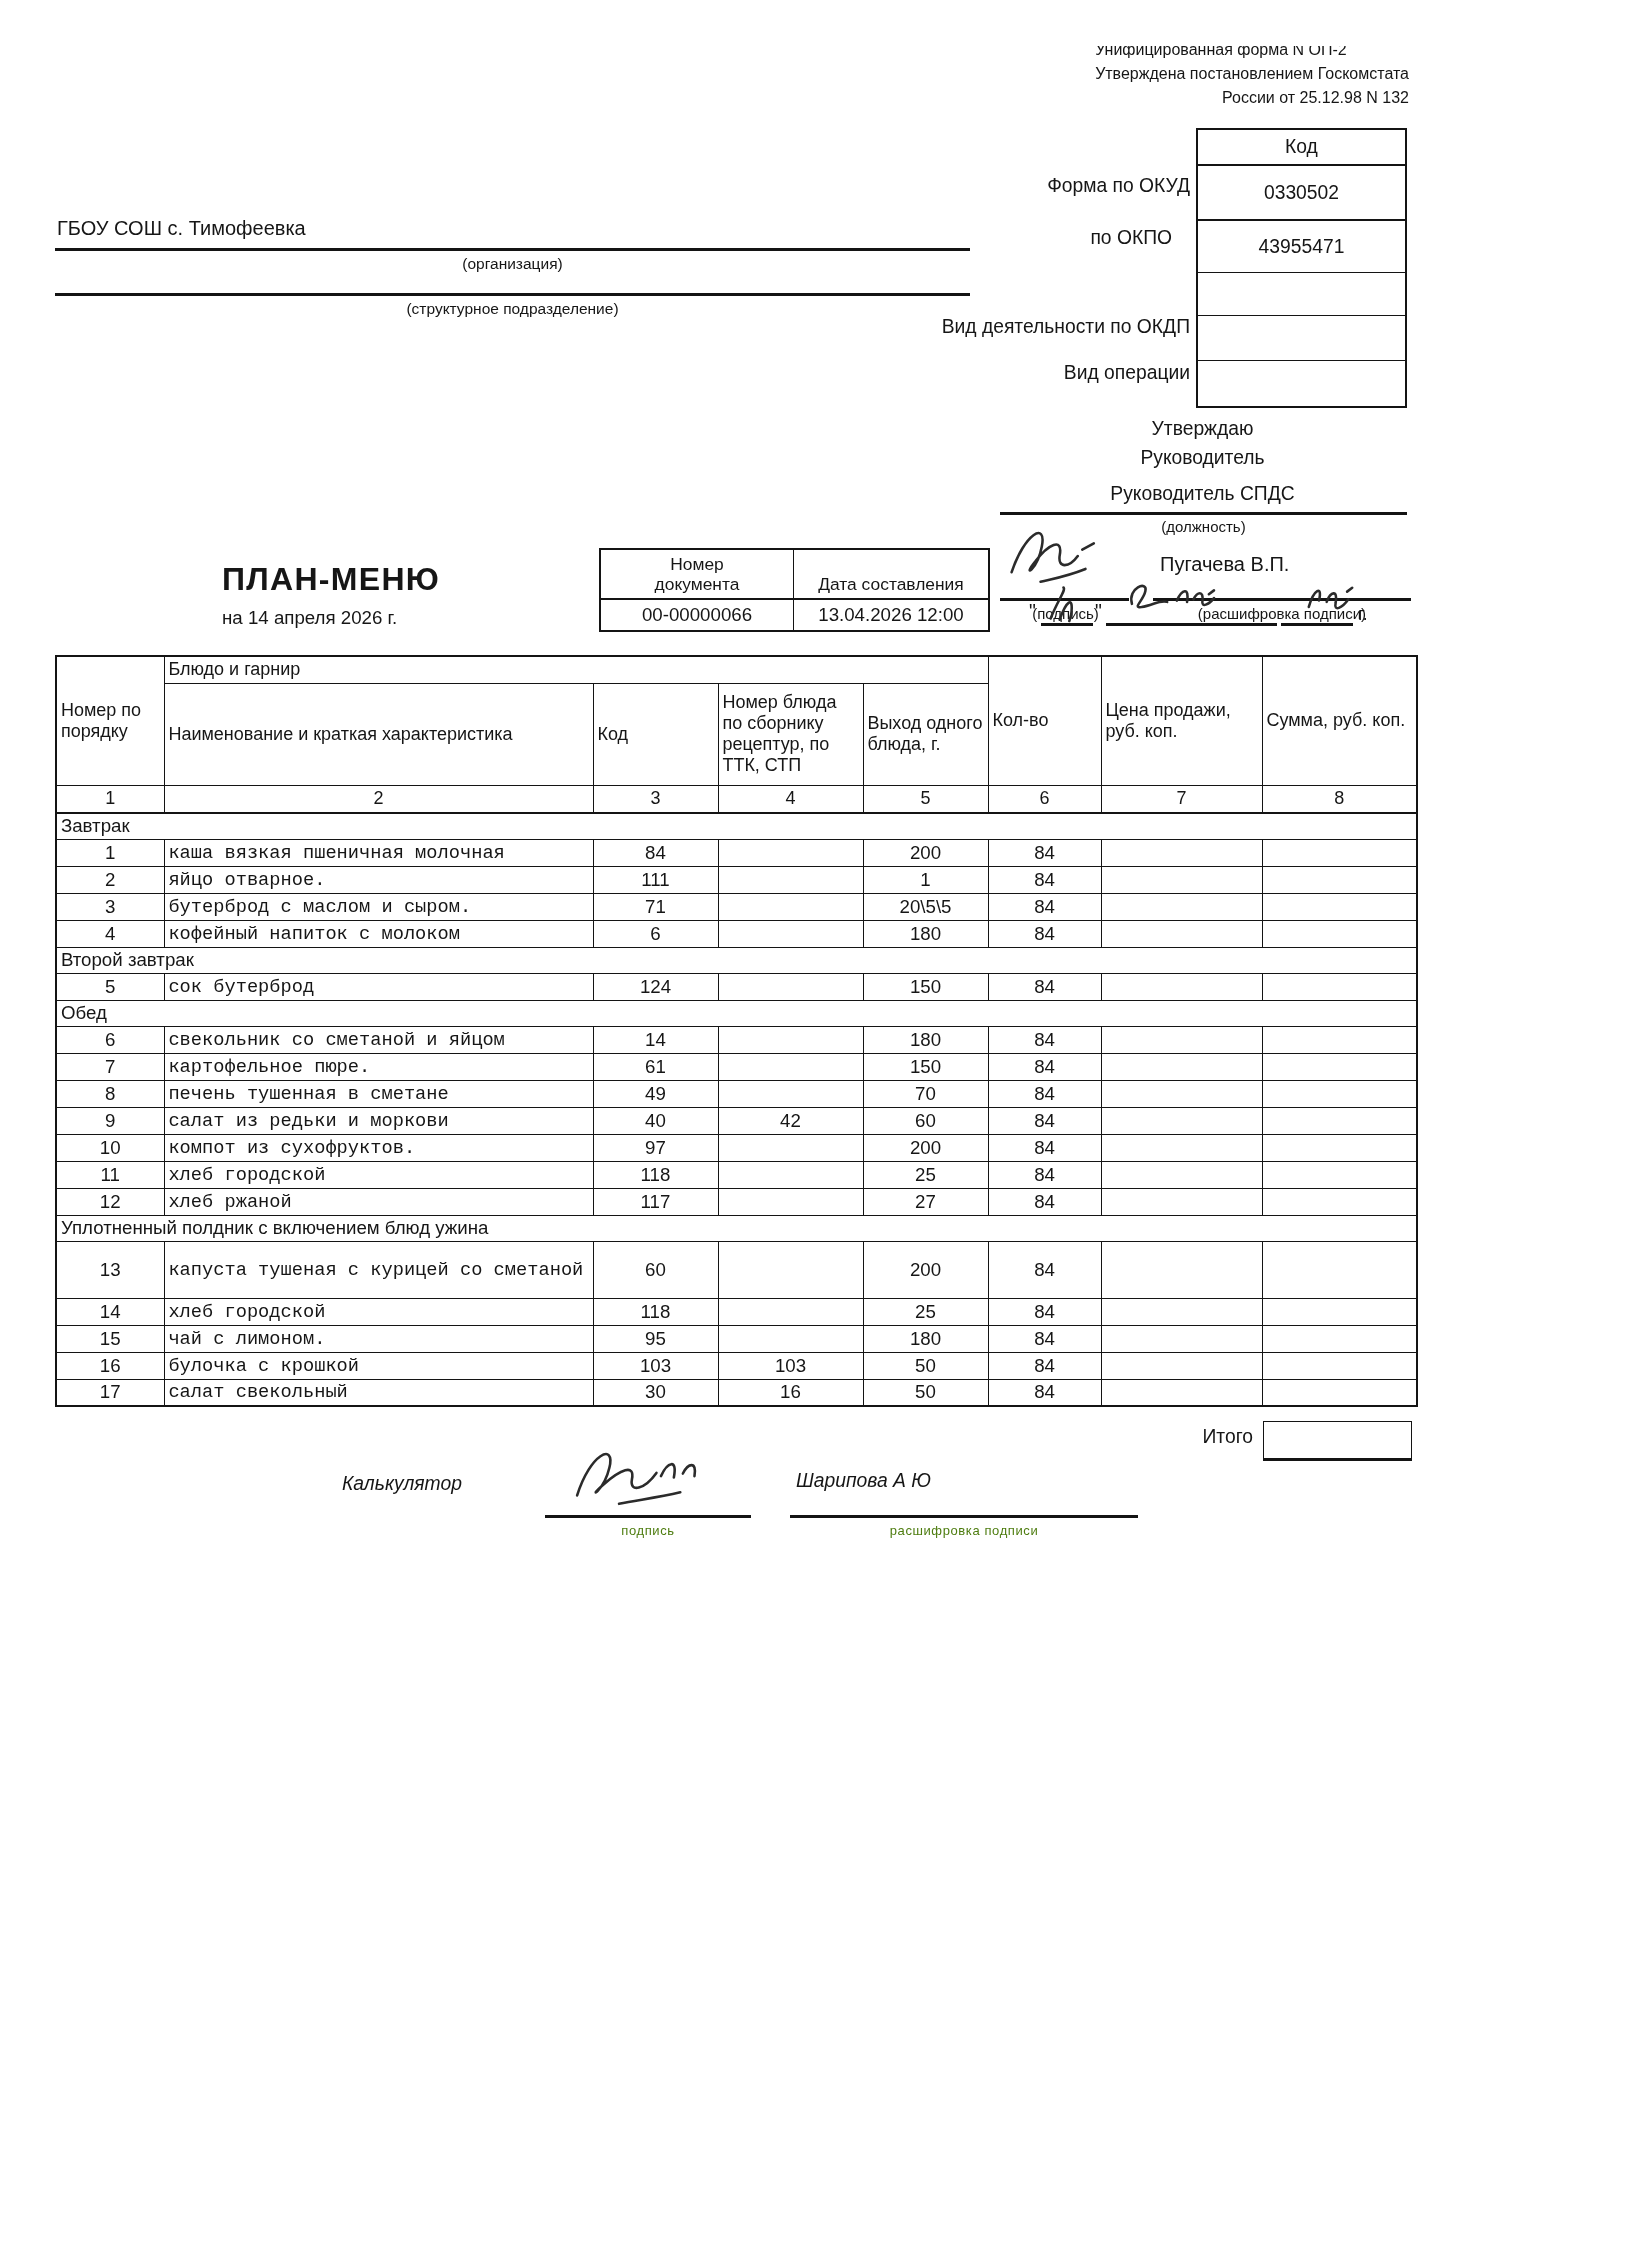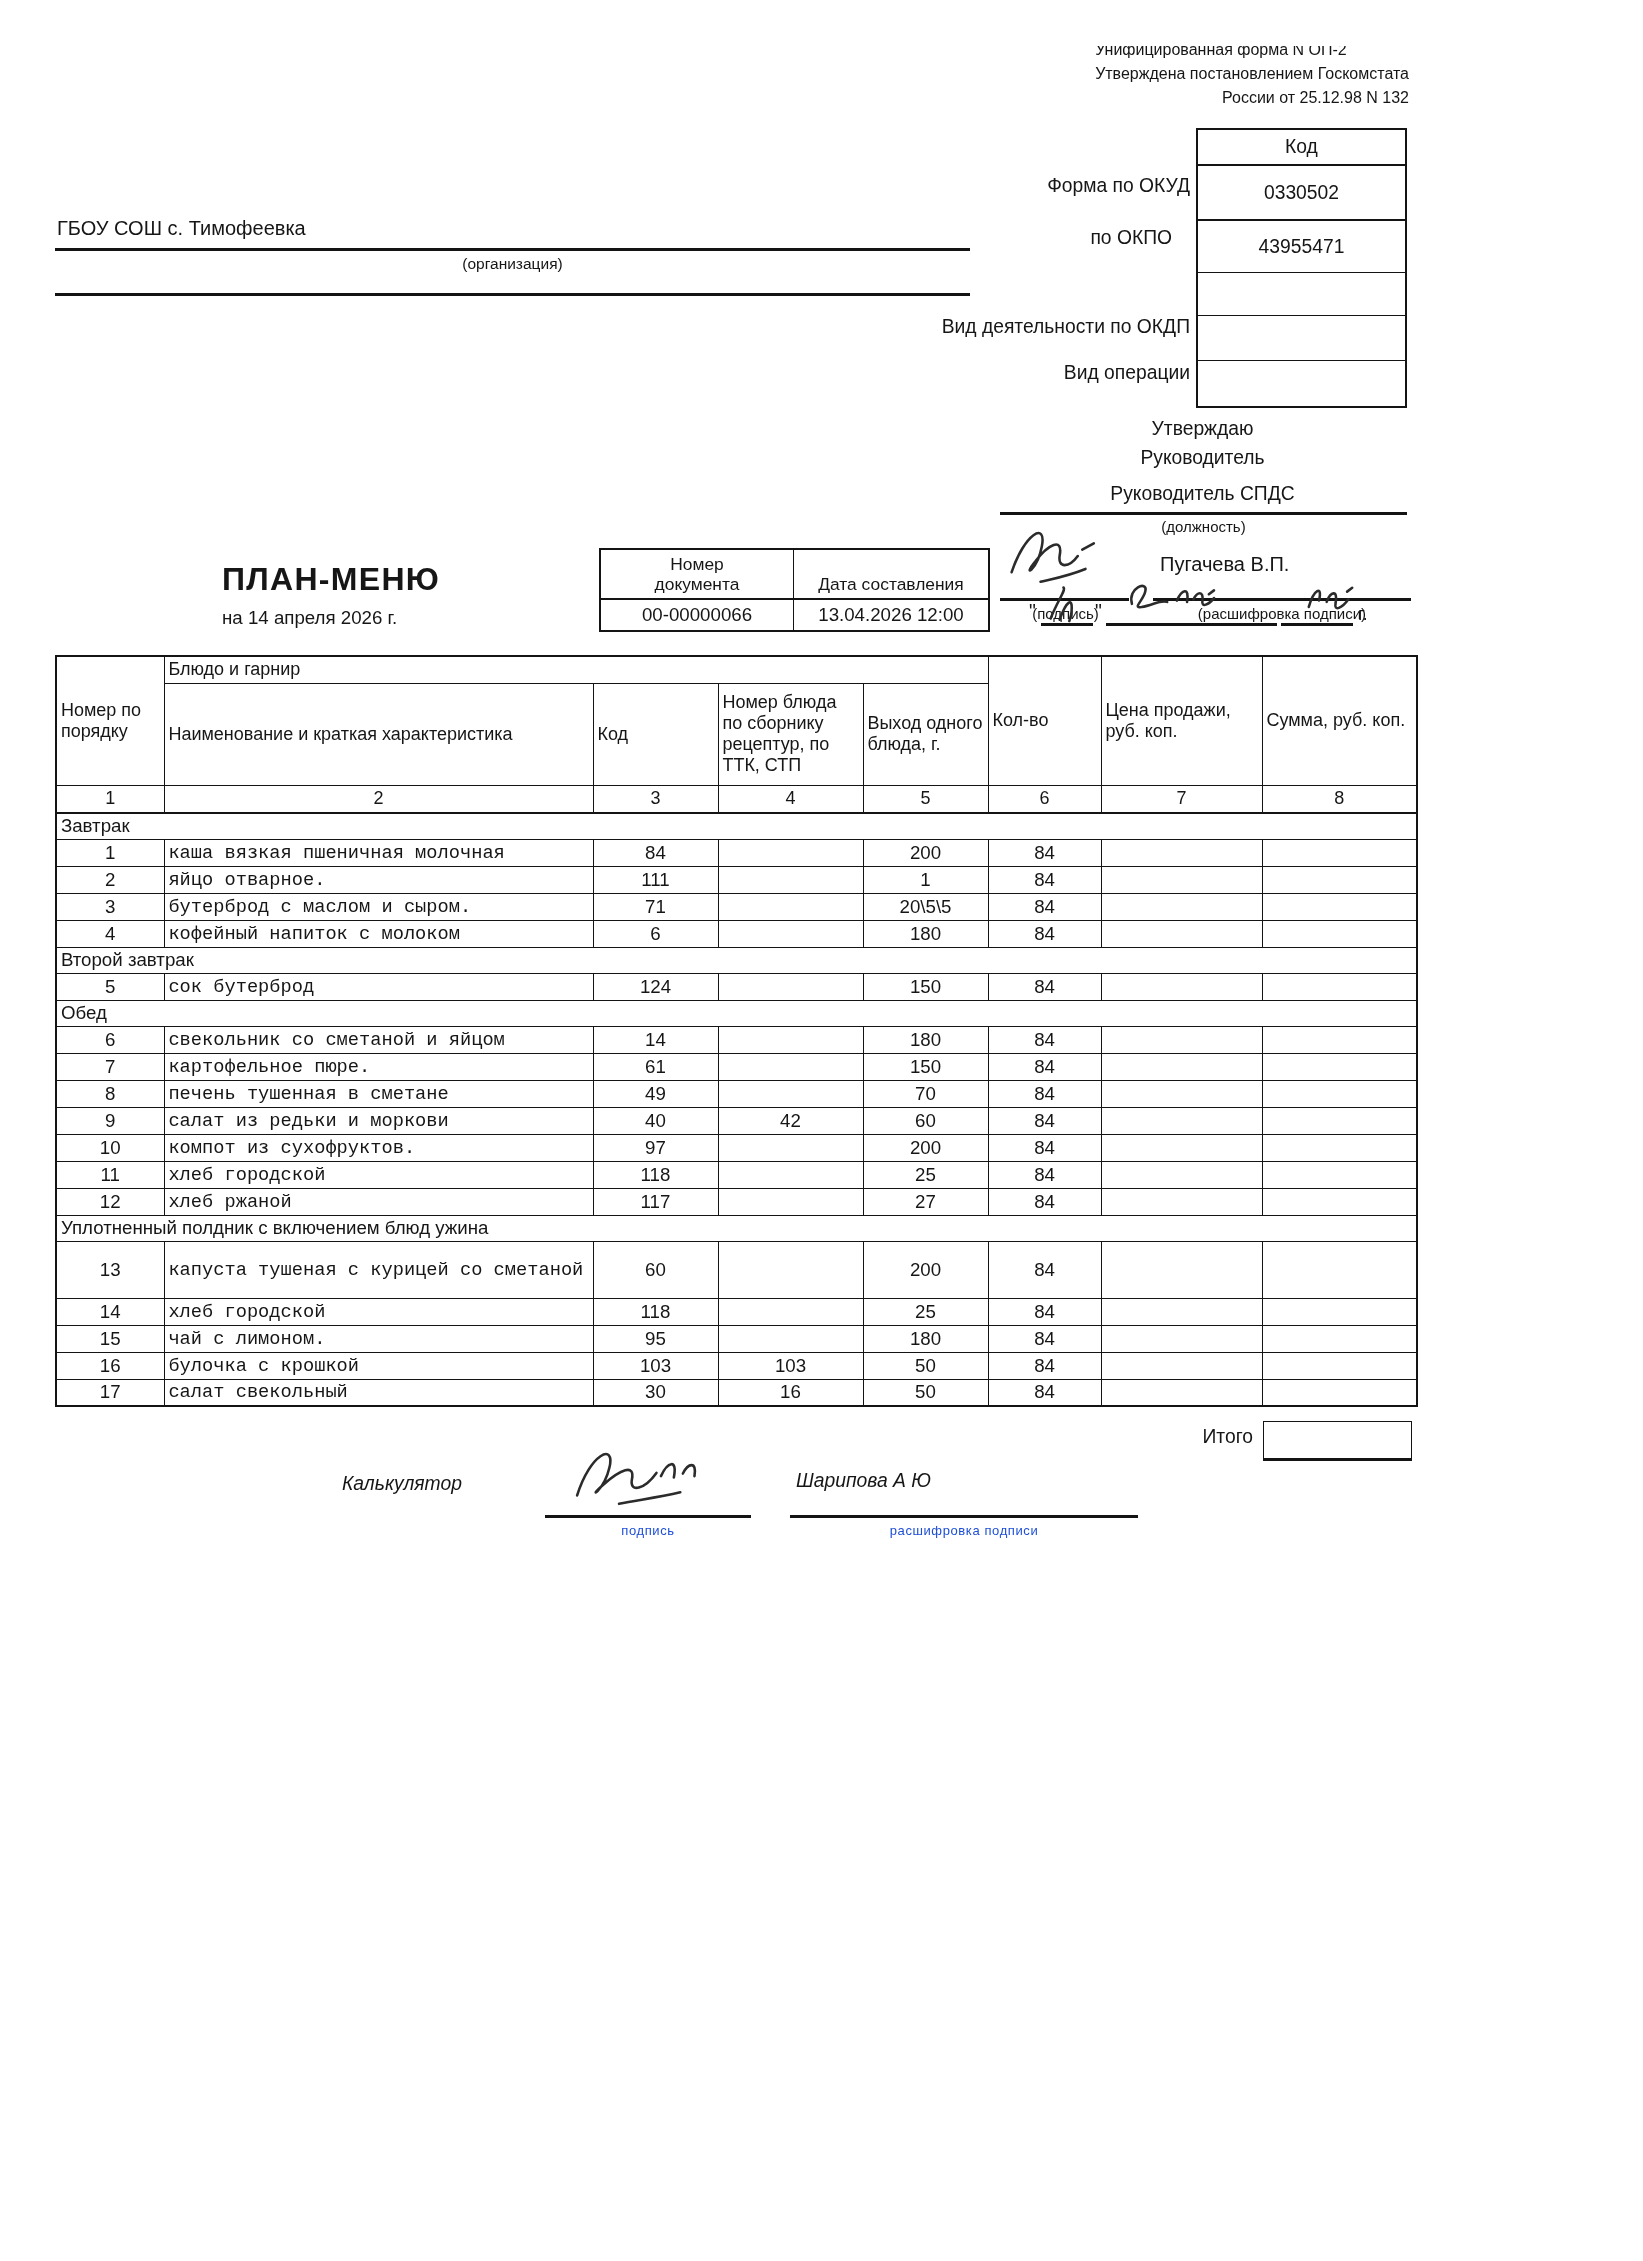--- a/index.html
+++ b/index.html
@@ -1,21 +1,21 @@
 <!DOCTYPE html>
 <html style="font-size:10.3px"><head>
 <meta charset="utf-8">
 <style>
   html,body{margin:0;padding:0;background:#e8e8e8;}
   .page{position:relative;width:1644px;height:2261px;background:#ffffff;
         font-family:"Liberation Sans",sans-serif;color:#161616;overflow:hidden;}
   .abs{position:absolute;}
   .hline{position:absolute;background:#141414;height:2.6px;}
   .center{text-align:center;}
-  .tiny{font-size:13px;color:#1d4ed8;letter-spacing:0.6px;}
+  .tiny{font-size:13px;color:#4d7c0f;letter-spacing:0.6px;}
 
   
   .form-ref{right:235px;top:46px;text-align:right;font-size:16px;line-height:24px;}
   .cutline{height:16px;overflow:hidden;display:flex;align-items:flex-end;justify-content:flex-start;}
 
   
   .code-box{left:1196px;top:128px;width:211px;border:2.6px solid #141414;box-sizing:border-box;}
   .code-box .row{box-sizing:border-box;display:flex;align-items:center;justify-content:center;
                  font-size:19.3px;border-top:1.9px solid #141414;}
   .code-box .row:first-child{border-top:none;}
@@ -105,20 +105,21 @@
 
   <div class="abs fld-label" style="right:454px;top:175px;">Форма по ОКУД</div>
   <div class="abs fld-label" style="right:472px;top:227px;">по ОКПО</div>
   <div class="abs fld-label" style="right:454px;top:316px;">Вид деятельности по ОКДП</div>
   <div class="abs fld-label" style="right:454px;top:362px;">Вид операции</div>
 
   <div class="abs org-name">ГБОУ СОШ с. Тимофеевка</div>
   <div class="hline" style="left:55px;top:248px;width:915px;"></div>
   <div class="abs org-cap" style="top:255px;">(организация)</div>
   <div class="hline" style="left:55px;top:293px;width:915px;"></div>
+  <div class="abs org-cap" style="top:300px;">(структурное подразделение)</div>
 
   <div class="abs appr" style="top:418px;">Утверждаю</div>
   <div class="abs appr" style="top:447px;">Руководитель</div>
   <div class="abs appr" style="top:483px;">Руководитель СПДС</div>
   <div class="hline" style="left:1000px;top:512px;width:407px;"></div>
   <div class="abs cap23" style="left:1000px;top:518px;width:407px;">(должность)</div>
 
   <svg class="abs" style="left:1002px;top:511px;" width="122" height="87" viewBox="0 0 190 135">
     <path class="sig" d="M15,95 C35,35 70,15 62,55 C55,92 30,105 52,78 C72,52 95,40 90,68 C86,90 105,88 118,70"></path>
     <path class="sig" d="M125,60 l18,-10"></path>

